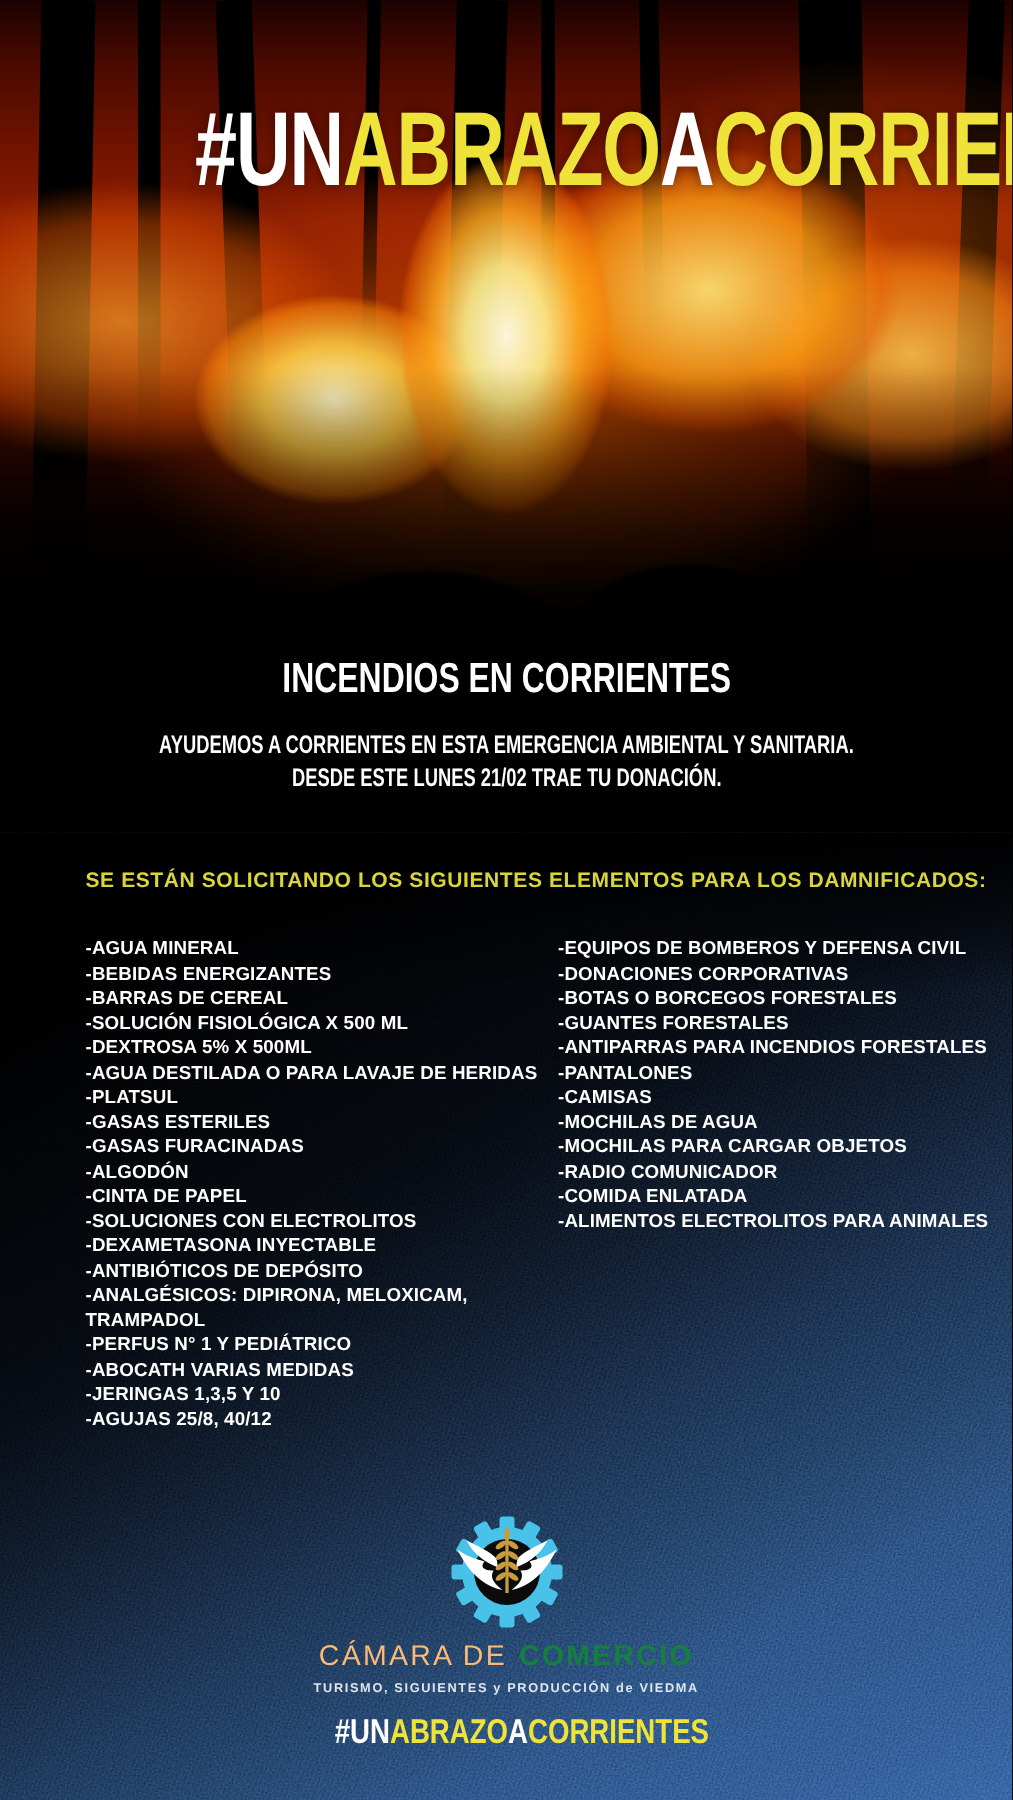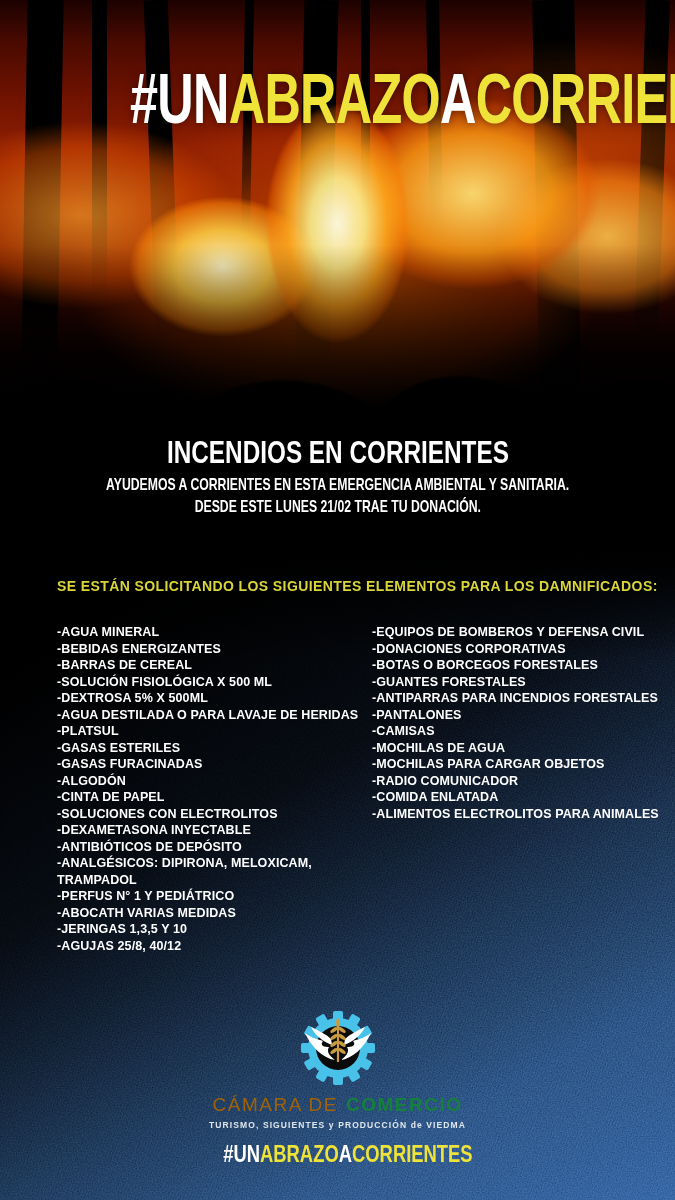--- a/index.html
+++ b/index.html
@@ -50,37 +50,37 @@
     background:linear-gradient(158deg,#02050c 0%,#081530 38%,#123058 68%,#1d4680 92%,#235092 100%);}
   .tex-noise{position:absolute;inset:0;opacity:.5;mix-blend-mode:screen;}
   .tex-lines{position:absolute;inset:0;opacity:.6;background:
     repeating-linear-gradient(110deg, rgba(110,150,215,.14) 0 1px, transparent 1px 3px),
     repeating-linear-gradient(20deg, rgba(70,110,180,.12) 0 1px, transparent 1px 3px);}
   .tex-shade{position:absolute;inset:0;background:
     linear-gradient(150deg,#000 12%, rgba(0,0,0,.78) 38%, rgba(0,0,0,.25) 62%, rgba(0,0,0,0) 80%),
     linear-gradient(to bottom,#000 0%, rgba(0,0,0,0) 16%);}
   
   .message{position:absolute;top:434px;left:0;right:0;text-align:center;z-index:2;color:#fff;}
-  .msg-title{margin:0;font-size:32px;line-height:36px;}
+  .msg-title{margin:0;font-size:28px;line-height:36px;}
   .msg-title .cond{transform:scaleX(.76);}
   .msg-sub{margin:0;font-size:17px;line-height:22px;}
-  .msg-sub.first{margin-top:4px;}
+  .msg-sub.first{margin-top:16px;}
   .msg-sub .cond{transform:scaleX(.72);}
   
   .list-heading{position:absolute;top:578px;left:57px;z-index:2;
     color:#d9d53a;font-size:14px;font-weight:700;letter-spacing:.4px;}
   .columns{position:absolute;top:624px;left:57px;right:16px;display:flex;z-index:2;}
   .col-left{width:315px;flex:0 0 315px;}
   .col-right{flex:1;}
   .item{color:#fff;font-size:12.5px;font-weight:700;line-height:16.5px;letter-spacing:.1px;}
   
   .footer{position:absolute;top:1008px;left:0;right:0;text-align:center;z-index:3;}
   .logo{display:block;margin:0 auto;width:104px;height:80px;}
   .org{margin-top:6px;font-size:19px;letter-spacing:1.5px;font-weight:400;}
-  .org-white{color:#a16207;}
+  .org-white{color:#fdba74;}
   .org-blue{color:#15803d;margin-left:8px;font-weight:bold;}
   .tagline{margin-top:4px;color:#dfe6ec;font-size:8.5px;font-weight:700;letter-spacing:1.1px;}
   .footer-hashtag{margin-top:12px;font-size:23px;line-height:24px;padding-left:20px;}
   .footer-hashtag .cond{transform:scaleX(.8);}
 </style>
 </head>
 <body>
 
 <div class="poster">
 

